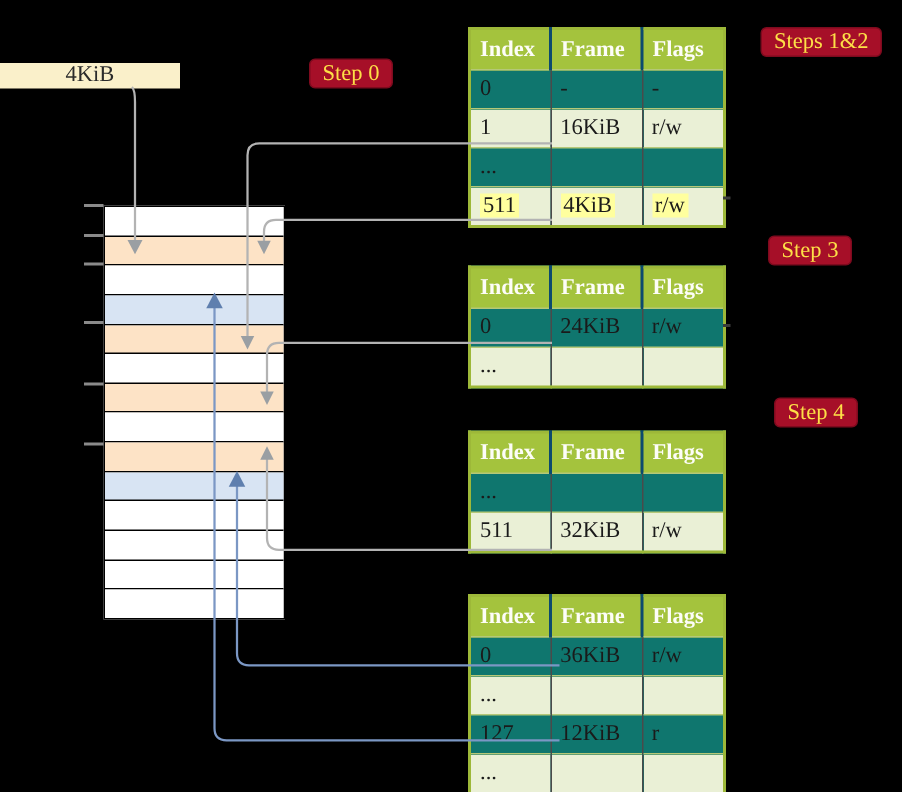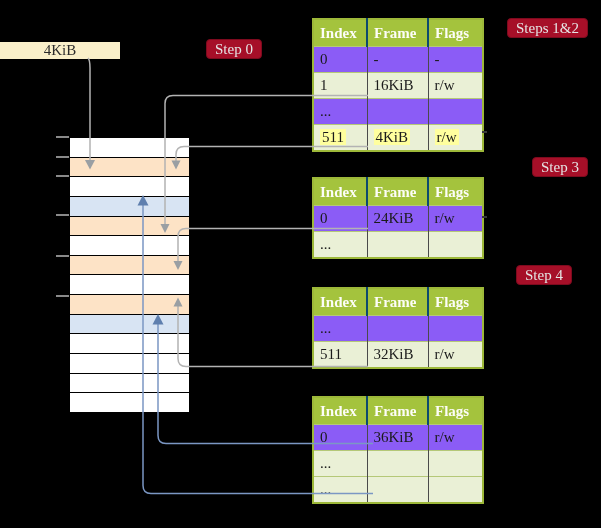--- a/index.html
+++ b/index.html
@@ -12,44 +12,44 @@
   .page-size-box{
     position:absolute;left:0;top:42px;width:120px;height:17px;
     background:var(--c-page-box-cream);color:#2b2b2b;
     font-size:15px;line-height:17px;text-align:center;
   }
 
   
   .badge{
     position:absolute;height:18px;line-height:18px;padding:0 8px;
     background:var(--c-badge-red);border:1px solid #7e0a1e;border-radius:4px;
-    color:#e5e5e5;font-size:15px;white-space:nowrap;
+    color:#fde047;font-size:15px;white-space:nowrap;
   }
   .badge-step0 {left:190px;top:39px;margin-left:16px;}
   .badge-steps12{left:507px;top:18px;}
-  .badge-step3 {left:532px;top:157px;text-align:right;}
+  .badge-step3 {left:512px;top:157px;text-align:right;}
   .badge-step4 {left:516px;top:265px;}
 
   
   .memory-column{
     position:absolute;left:69px;top:137px;width:119px;height:274px;
     border:1px solid #000;display:flex;flex-direction:column;background:#fff;
   }
   .mem-row{flex:1;border-bottom:1px solid #000;}
   .mem-row:last-child{border-bottom:none;}
   .mem-white {background:#ffffff;}
   .mem-orange{background:var(--c-memory-orange);}
   .mem-blue  {background:var(--c-memory-blue);}
 
   .tick{position:absolute;left:56px;width:13px;height:2px;background:#8a8a8a;}
 
   
   table.ptable{
     position:absolute;border-collapse:collapse;table-layout:fixed;width:170px;
-    background:#8b5cf6;border:2px solid var(--c-table-border-green);
+    background:#0f766e;border:2px solid var(--c-table-border-green);
     font-size:15px;color:#1a1a1a;
   }
   table.ptable col.c1{width:54px;}
   table.ptable col.c2{width:61px;}
   table.ptable col.c3{width:55px;}
   table.ptable th{
     background:var(--c-table-header-green);color:#fdfdf8;
     font-weight:bold;text-align:left;height:26px;padding:0 0 0 6px;
     border-left:2px solid #0c4a6e;
   }
@@ -218,20 +218,25 @@
         <tr>
           <td>0</td>
           <td>36KiB</td>
           <td>r/w</td>
         </tr>
         <tr class="shade">
           <td>...</td>
           <td></td>
           <td></td>
         </tr>
+        <tr>
+          <td>127</td>
+          <td>12KiB</td>
+          <td>r</td>
+        </tr>
         <tr class="shade">
           <td>...</td>
           <td></td>
           <td></td>
         </tr>
       </tbody>
     </table>
 
   <svg class="overlay" width="601" height="528" viewBox="0 0 601 528">
 

